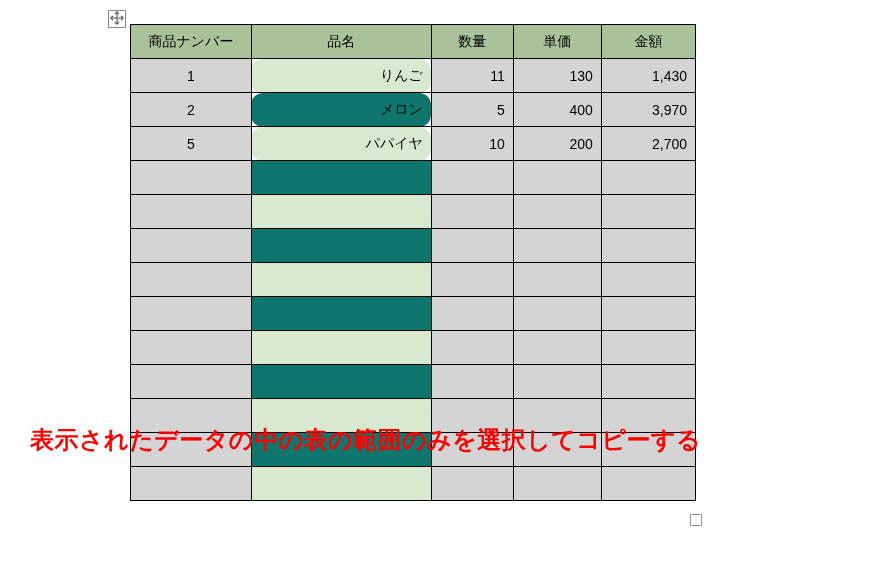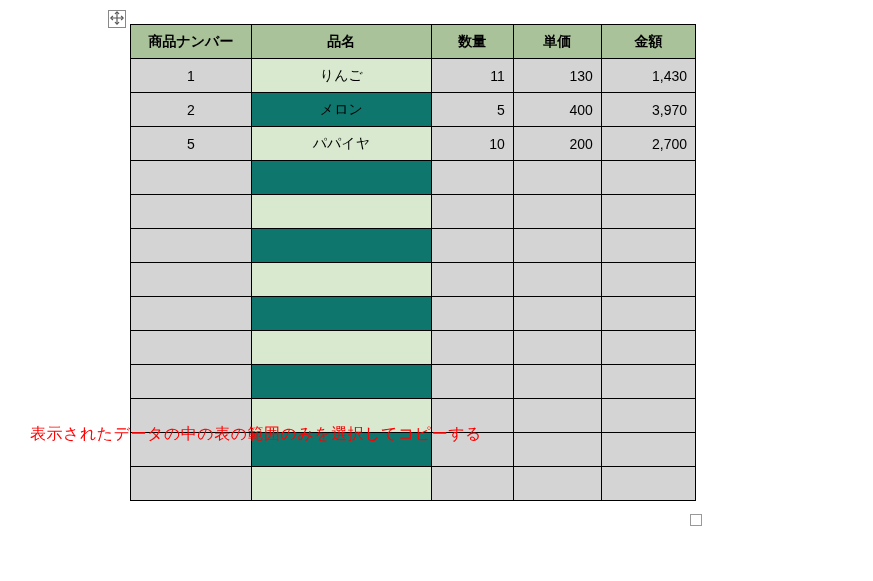--- a/index.html
+++ b/index.html
@@ -54,48 +54,48 @@
     height: 34px;
     padding: 0 8px;
     box-sizing: border-box;
     vertical-align: middle;
     white-space: nowrap;
   }
 
   table.data th {
     background: #a9c29a;
     text-align: center;
-    font-weight: bold;
+    font-weight: normal;
   }
 
   tr.stripe-a td { background: #d9e9cf; }
   tr.stripe-b td { background: #0f766e; }
 
   
   tr.data-row td.cell-num  { background: #d4d4d4; text-align: center; }
-  tr.data-row td.cell-name { text-align: center; }
+  tr.data-row td.cell-name { text-align: right; border-radius: 12px; }
   tr.data-row td.cell-qty,
   tr.data-row td.cell-unit,
   tr.data-row td.cell-amt  { background: #d4d4d4; text-align: right; }
 
   
   tr.empty td.cell-num  { background: #d4d4d4; }
   tr.empty td.cell-qty,
   tr.empty td.cell-unit,
   tr.empty td.cell-amt  { background: #d4d4d4; }
 
   
   .annotation {
     position: absolute;
     left: 30px;
     top: 424px;
     width: 815px;
     color: #ff0000;
-    font-size: 16px;
-    font-weight: normal;
+    font-size: 24px;
+    font-weight: bold;
     letter-spacing: 0.5px;
     pointer-events: none;
   }
 
   
   .resize-handle {
     position: absolute;
     width: 12px;
     height: 12px;
     border: 1px solid #999;

